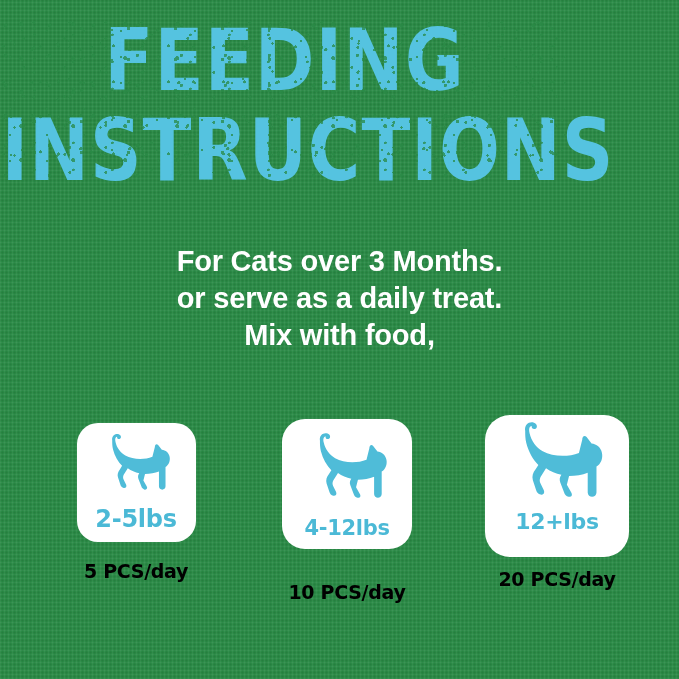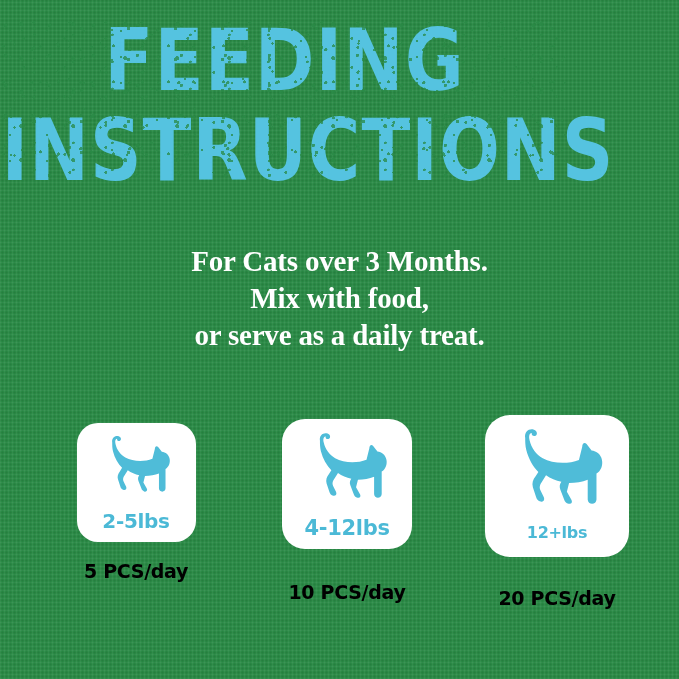--- a/index.html
+++ b/index.html
@@ -107,21 +107,21 @@
   #subtitle-block {
     position: absolute;
     top: 243px;
     left: 0;
     width: 679px;
     text-align: center;
     color: #ffffff;
   }
   .subtitle-line {
     display: block;
-    font-family: Liberation Serif, serif;
+    font-family: Liberation Sans, sans-serif;
     font-weight: bold;
     white-space: nowrap;
   }
   #subtitle-line-1 { font-size: 29px; line-height: 37px; letter-spacing: -0.2px; }
   #subtitle-line-2 { font-size: 29px; line-height: 37px; letter-spacing: -0.2px; }
   #subtitle-line-3 { font-size: 29px; line-height: 37px; letter-spacing: -0.2px; }
 
   
   #cards-row {
     position: absolute;
@@ -166,52 +166,52 @@
     font-weight: bold;
     white-space: nowrap;
     letter-spacing: -0.3px;
     font-size: 19px;
     line-height: 34px;
   }
 
   
   #card-group-0 { left: 13px;  top: 8px;  width: 246px; }
   #card-0 { width: 119px; height: 119px; border-radius: 21px; }
-  #card-0 .weight-label { font-size: 20px; padding-bottom: 9px; }
+  #card-0 .weight-label { font-size: 24px; padding-bottom: 9px; }
   #card-group-0 .dose-label { margin-top: 12px; }
 
   
   #card-group-1 { left: 224px; top: 4px;  width: 246px; }
   #card-1 { width: 130px; height: 130px; border-radius: 23px; }
   #card-1 .weight-label { font-size: 21px; padding-bottom: 9px; }
   #card-group-1 .dose-label { margin-top: 26px; }
 
   
   #card-group-2 { left: 434px; top: 0px;  width: 246px; }
   #card-2 { width: 144px; height: 142px; border-radius: 25px; }
-  #card-2 .weight-label { font-size: 16px; padding-bottom: 15px; }
-  #card-group-2 .dose-label { margin-top: 24px; }
+  #card-2 .weight-label { font-size: 22px; padding-bottom: 23px; }
+  #card-group-2 .dose-label { margin-top: 5px; }
 </style>
 </head>
 <body>
 
 <div id="poster">
 
   <div id="texture"></div>
 
   <div id="title-block">
     <span class="title-line" id="title-line-1">FEEDING</span>
     <span class="title-line" id="title-line-2">INSTRUCTIONS</span>
     <div class="distress"></div>
   </div>
 
   <div id="subtitle-block">
     <span class="subtitle-line" id="subtitle-line-1">For Cats over 3 Months.</span>
+    <span class="subtitle-line" id="subtitle-line-3">or serve as a daily treat.</span>
     <span class="subtitle-line" id="subtitle-line-2">Mix with food,</span>
-    <span class="subtitle-line" id="subtitle-line-3">or serve as a daily treat.</span>
   </div>
 
   <div id="cards-row">
 
     <div class="card-group" id="card-group-0">
       <div class="card" id="card-0">
         <div class="cat-holder">
           <svg class="cat-svg" width="82" height="64" viewBox="0 0 200 155" aria-hidden="true">
             <path fill="#4fbcd8" d="M42 20 C40 8, 50 2, 58 5 C64 7, 65 14, 61 16 C57 18, 53 15, 54 11
                      C50 11, 48 16, 50 24 C53 38, 62 50, 74 57

